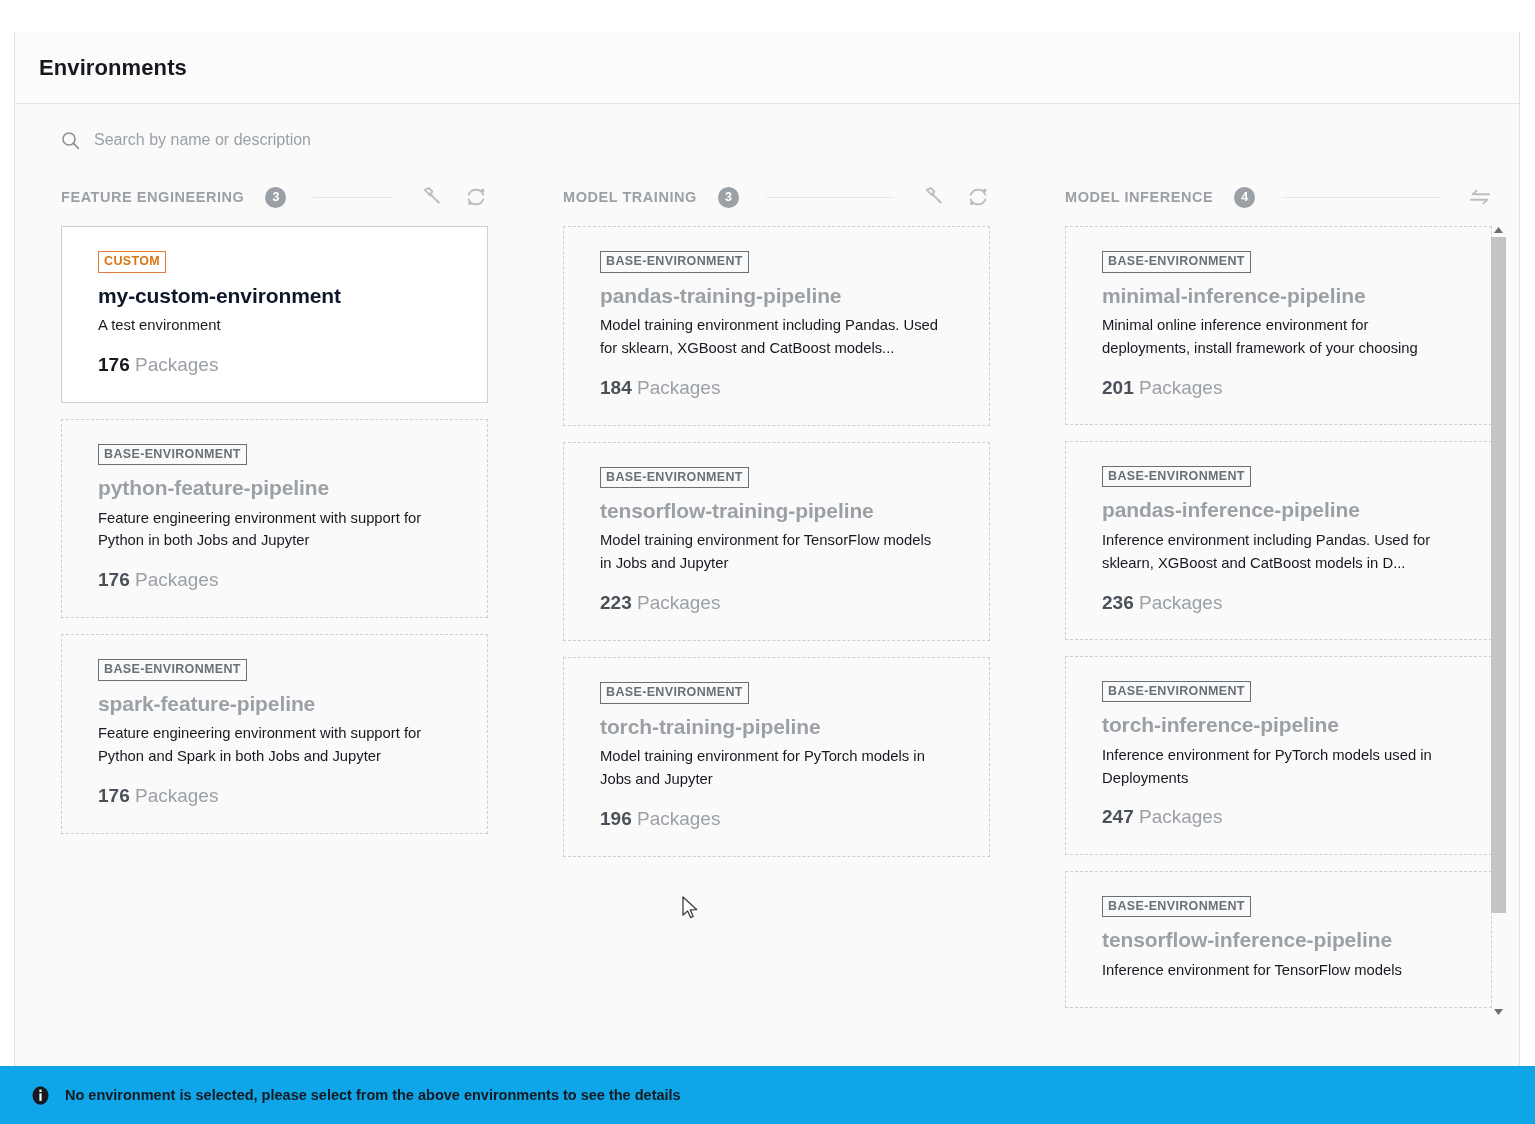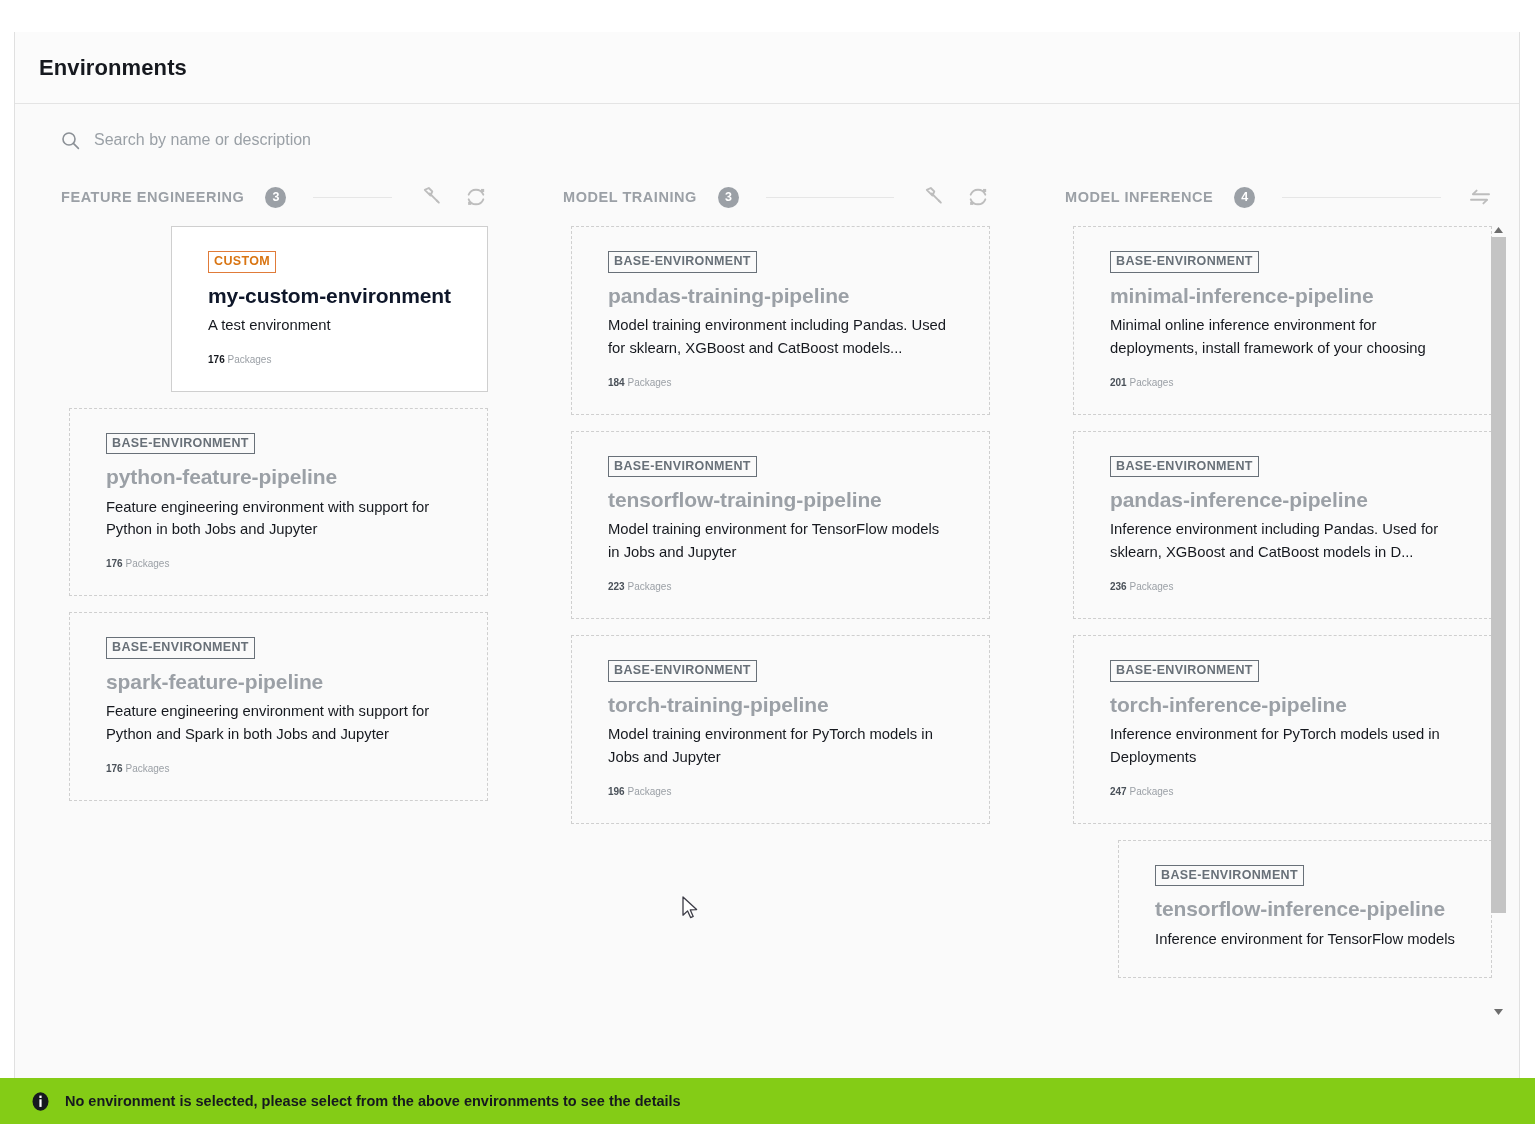--- a/index.html
+++ b/index.html
@@ -121,21 +121,20 @@
     cursor: pointer;
   }
   .col-action svg { display: block; }
 
   
   .card-list {
     display: flex;
     flex-direction: column;
     gap: 16px;
     padding-top: 8px;
-    align-items: flex-end;
   }
   .card-list.scrolling {
     height: 790px;
     overflow: hidden;
     padding-right: 0px;
   }
 
   .card {
     border: 1px dashed #cfcfcf;
     background: #fafafa;
@@ -177,21 +176,21 @@
     font-size: 14.8px;
     color: #16191f;
     line-height: 1.55;
     margin-top: 5px;
     max-width: 345px;
   }
   .card.custom .card-desc { color: #16191f; }
 
   .card-packages {
     margin-top: 17px;
-    font-size: 10px;
+    font-size: 19px;
     color: #9ba0a6;
   }
   .card-packages b { color: #4a5159; font-weight: bold; }
   .card.custom .card-packages b { color: #16191f; }
 
   
   .scroll-track {
     position: absolute;
     right: -14px;
     top: 50px;
@@ -217,22 +216,22 @@
     background: #c4c4c4;
     cursor: pointer;
   }
 
   
   .statusbar {
     position: absolute;
     left: 0;
     bottom: 0;
     width: 1535px;
-    height: 46px;
-    background: #84cc16;
+    height: 58px;
+    background: #0ea5e9;
     display: flex;
     align-items: center;
     padding-left: 30px;
     gap: 14px;
   }
   .info-icon { width: 21px; height: 21px; flex: none; display: block; }
   .status-text {
     font-size: 14.5px;
     font-weight: bold;
     color: #16191f;

